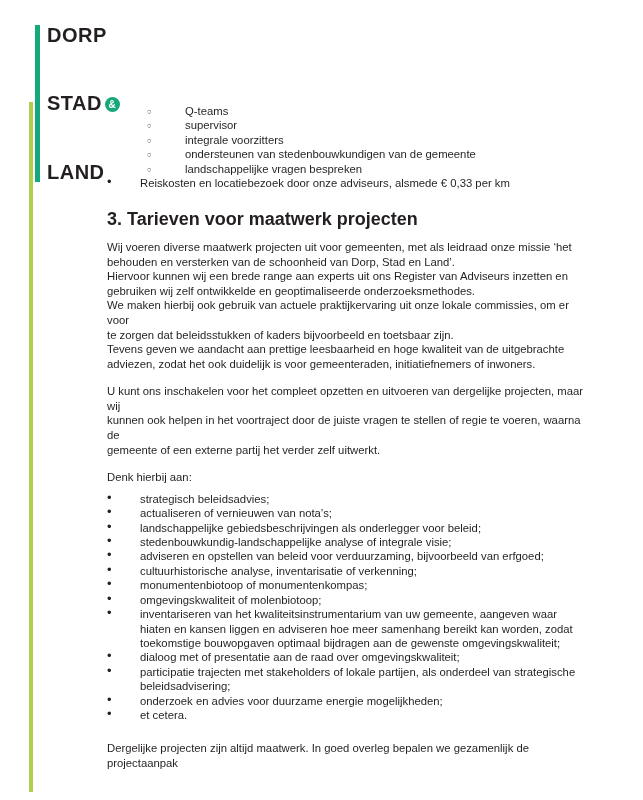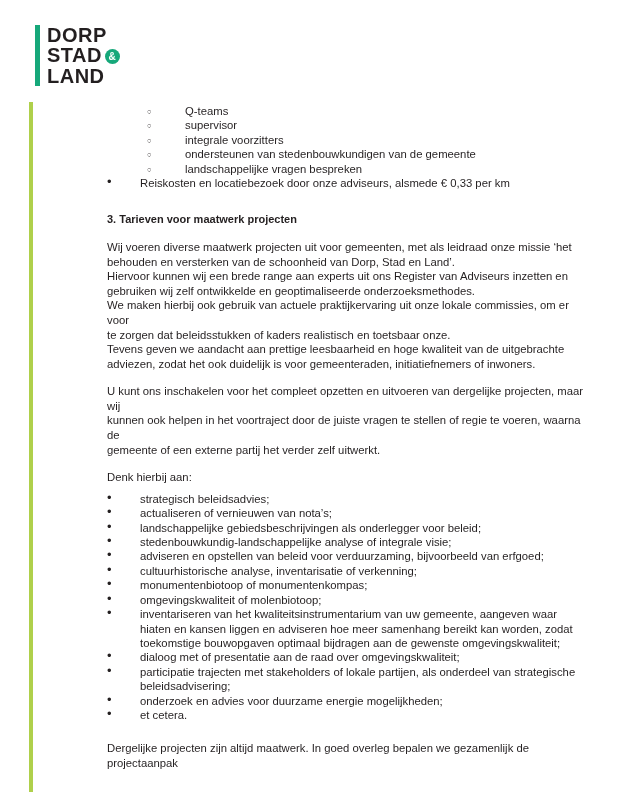--- a/index.html
+++ b/index.html
@@ -34,20 +34,21 @@
   .logo-bar {
     width: 5px;
     background: #16a87a;
     margin-right: 7px;
     border-radius: 0;
   }
   .logo-words {
     display: flex;
     flex-direction: column;
     justify-content: center;
+    gap: 48px;
   }
   .logo-line {
     font-size: 20px;
     font-weight: bold;
     letter-spacing: 0.5px;
     line-height: 1.02;
     color: #231f20;
     display: flex;
     align-items: center;
     white-space: nowrap;
@@ -125,21 +126,21 @@
     position: absolute;
     left: 147px;
     top: 0px;
     font-size: 7.5px;
     line-height: 15px;
     color: #231f20;
   }
 
   
   .heading {
-    font-size: 11px;
+    font-size: 18px;
     font-weight: bold;
     color: #231f20;
     margin-left: 107px;
     line-height: 14.5px;
   }
 
   
   .para {
     font-size: 11.3px;
     line-height: 14.6px;
@@ -196,21 +197,21 @@
     <div class="heading">3. Tarieven voor maatwerk projecten</div>
 
     <div class="spacer-md"></div>
 
     <div class="para">
       <span class="pline">Wij voeren diverse maatwerk projecten uit voor gemeenten, met als leidraad onze missie ‘het</span>
       <span class="pline">behouden en versterken van de schoonheid van Dorp, Stad en Land’.</span>
       <span class="pline">Hiervoor kunnen wij een brede range aan experts uit ons Register van Adviseurs inzetten en</span>
       <span class="pline">gebruiken wij zelf ontwikkelde en geoptimaliseerde onderzoeksmethodes.</span>
       <span class="pline">We maken hierbij ook gebruik van actuele praktijkervaring uit onze lokale commissies, om er voor</span>
-      <span class="pline">te zorgen dat beleidsstukken of kaders realistisch en toetsbaar onze.</span>
+      <span class="pline">te zorgen dat beleidsstukken of kaders bijvoorbeeld en toetsbaar zijn.</span>
       <span class="pline">Tevens geven we aandacht aan prettige leesbaarheid en hoge kwaliteit van de uitgebrachte</span>
       <span class="pline">adviezen, zodat het ook duidelijk is voor gemeenteraden, initiatiefnemers of inwoners.</span>
     </div>
 
     <div class="spacer-md"></div>
 
     <div class="para">
       <span class="pline">U kunt ons inschakelen voor het compleet opzetten en uitvoeren van dergelijke projecten, maar wij</span>
       <span class="pline">kunnen ook helpen in het voortraject door de juiste vragen te stellen of regie te voeren, waarna de</span>
       <span class="pline">gemeente of een externe partij het verder zelf uitwerkt.</span>

